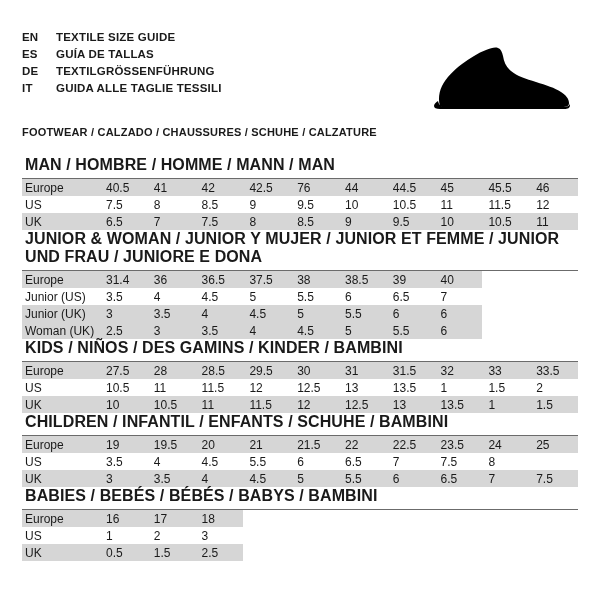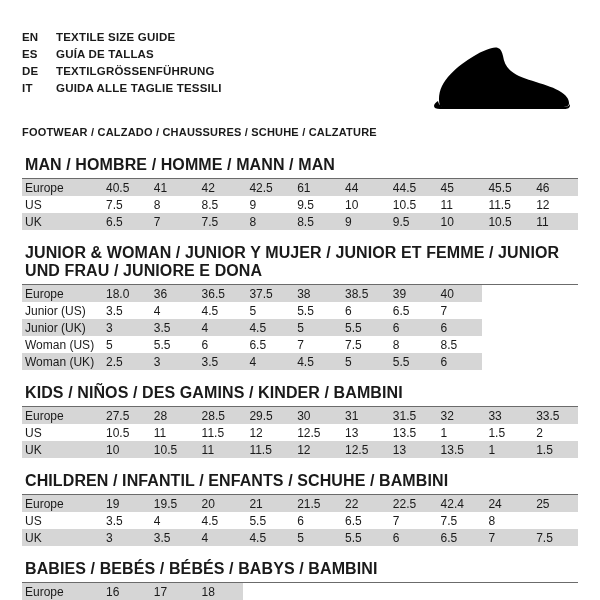--- a/index.html
+++ b/index.html
@@ -57,21 +57,20 @@
 
   .footwear-line {
     margin-top: 4px;
     font-size: 11px;
     font-weight: bold;
     letter-spacing: 0.2px;
   }
 
   
   .section {
-    margin-top: 14px;
   }
   .section-title {
     font-size: 16px;
     font-weight: bold;
     padding: 0 0 4px 3px;
     border-bottom: 1px solid #6b6b6b;
     letter-spacing: 0.1px;
   }
   table.sizes {
     border-collapse: collapse;
@@ -155,21 +154,21 @@
             <col>
             <col>
           </colgroup>
           <tbody>
             <tr class="shaded">
               <td class="rowlabel">Europe</td>
               <td>40.5</td>
               <td>41</td>
               <td>42</td>
               <td>42.5</td>
-              <td>61</td>
+              <td>76</td>
               <td>44</td>
               <td>44.5</td>
               <td>45</td>
               <td>45.5</td>
               <td>46</td>
             </tr>
             <tr>
               <td class="rowlabel">US</td>
               <td>7.5</td>
               <td>8</td>
@@ -210,21 +209,21 @@
             <col>
             <col>
             <col>
             <col>
             <col>
             <col>
           </colgroup>
           <tbody>
             <tr class="shaded">
               <td class="rowlabel">Europe</td>
-              <td>18.0</td>
+              <td>31.4</td>
               <td>36</td>
               <td>36.5</td>
               <td>37.5</td>
               <td>38</td>
               <td>38.5</td>
               <td>39</td>
               <td>40</td>
               <td style="background: rgb(255, 255, 255);"></td>
               <td style="background: rgb(255, 255, 255);"></td>
             </tr>
@@ -244,33 +243,20 @@
             <tr class="shaded">
               <td class="rowlabel">Junior (UK)</td>
               <td>3</td>
               <td>3.5</td>
               <td>4</td>
               <td>4.5</td>
               <td>5</td>
               <td>5.5</td>
               <td>6</td>
               <td>6</td>
-              <td style="background: rgb(255, 255, 255);"></td>
-              <td style="background: rgb(255, 255, 255);"></td>
-            </tr>
-            <tr>
-              <td class="rowlabel">Woman (US)</td>
-              <td>5</td>
-              <td>5.5</td>
-              <td>6</td>
-              <td>6.5</td>
-              <td>7</td>
-              <td>7.5</td>
-              <td>8</td>
-              <td>8.5</td>
               <td style="background: rgb(255, 255, 255);"></td>
               <td style="background: rgb(255, 255, 255);"></td>
             </tr>
             <tr class="shaded">
               <td class="rowlabel">Woman (UK)</td>
               <td>2.5</td>
               <td>3</td>
               <td>3.5</td>
               <td>4</td>
               <td>4.5</td>
@@ -361,21 +347,21 @@
           <tbody>
             <tr class="shaded">
               <td class="rowlabel">Europe</td>
               <td>19</td>
               <td>19.5</td>
               <td>20</td>
               <td>21</td>
               <td>21.5</td>
               <td>22</td>
               <td>22.5</td>
-              <td>42.4</td>
+              <td>23.5</td>
               <td>24</td>
               <td>25</td>
             </tr>
             <tr>
               <td class="rowlabel">US</td>
               <td>3.5</td>
               <td>4</td>
               <td>4.5</td>
               <td>5.5</td>
               <td>6</td>

